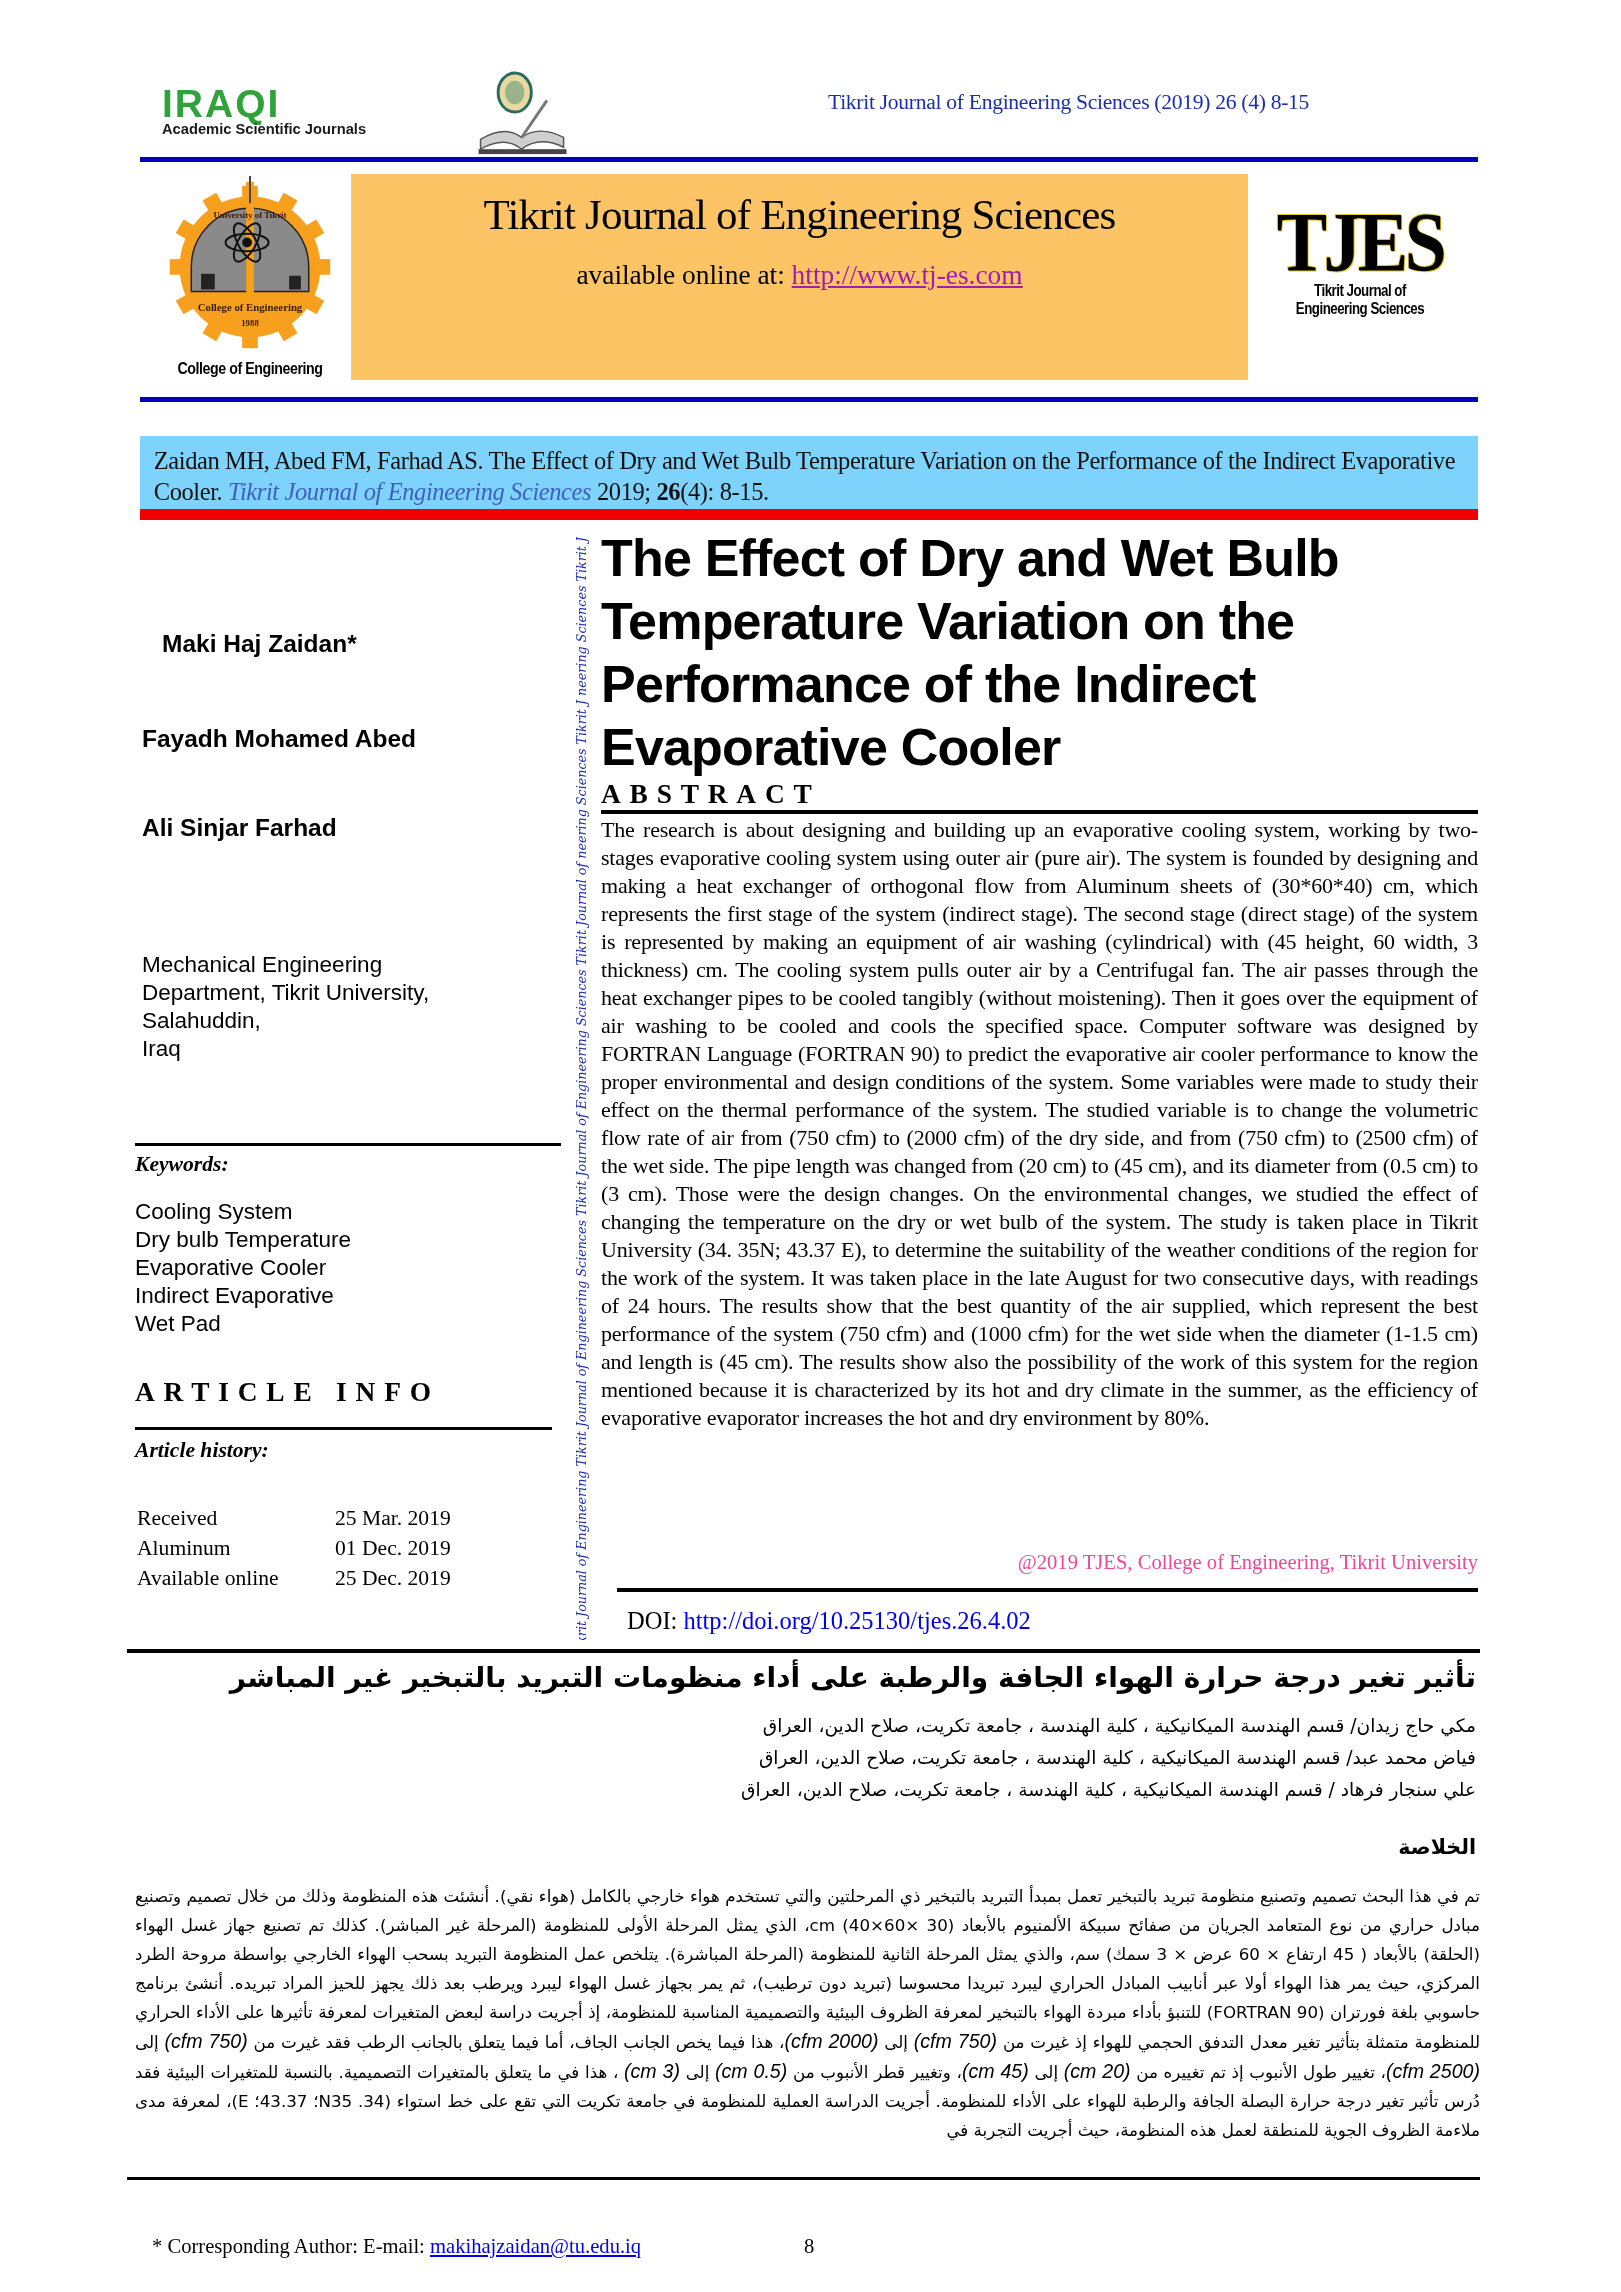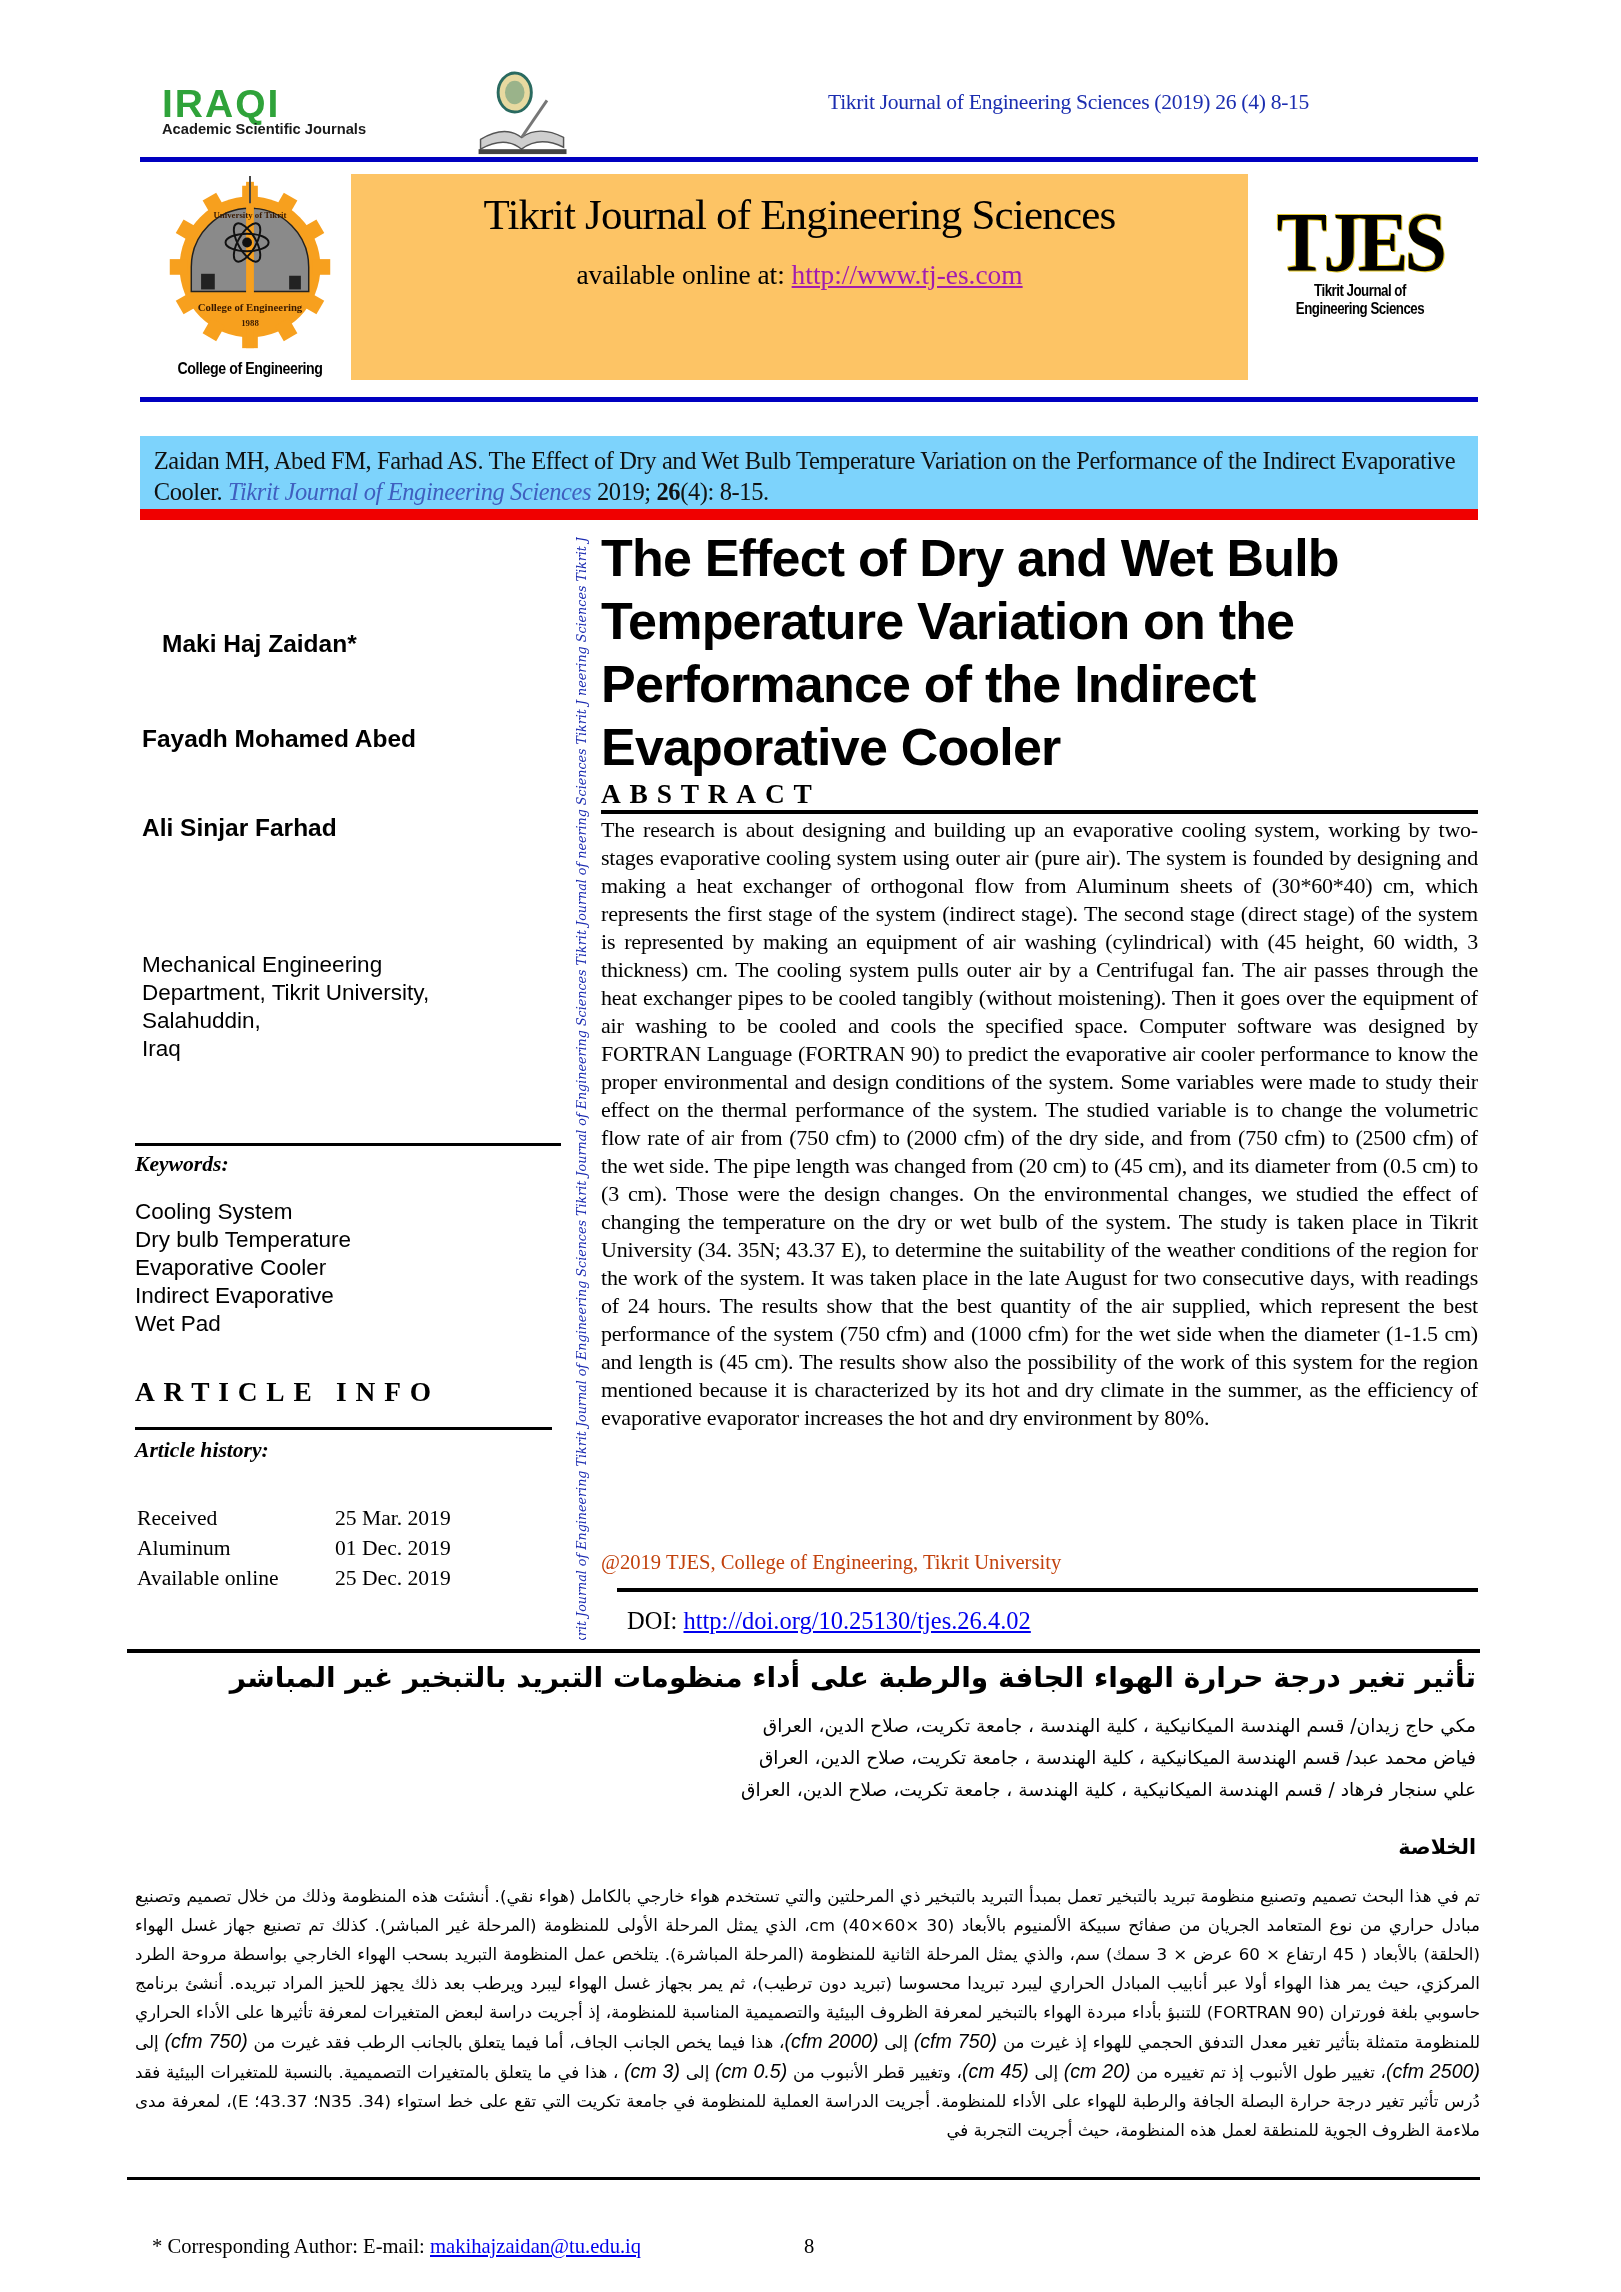--- a/index.html
+++ b/index.html
@@ -46,24 +46,24 @@
 
   
   .vstrip { left: 571px; top: 537px; width: 21.6px; height: 1103px; overflow: hidden; }
   .vstrip-inner { position: absolute; left: 0; top: 0; width: 1103px; height: 21.6px; transform-origin: 0 0; transform: translate(0, 1103px) rotate(-90deg); white-space: nowrap; font-family: "DejaVu Serif", serif; font-style: italic; font-size: 12.7px; color: #1a2ab0; line-height: 21.6px; direction: rtl; }
 
   
   .paper-title { left: 601px; top: 527px; width: 902px; font-family: "Liberation Sans", sans-serif; font-weight: bold; font-size: 52px; line-height: 63px; letter-spacing: -0.8px; }
   .abstract-h { left: 601px; top: 779px; font-weight: bold; font-size: 27.4px; letter-spacing: 8.8px; }
   .abstract-rule { left: 601px; top: 810px; width: 877px; height: 3.9px; background: #000; }
   .abstract { left: 601px; top: 816px; width: 877px; font-size: 22px; line-height: 28px; text-align: justify; letter-spacing: -0.2px; }
-  .copyright { left: 601px; top: 1551px; width: 877px; text-align: left; font-size: 20.6px; color: #c2410c; }
+  .copyright { left: 601px; top: 1551px; width: 877px; text-align: right; font-size: 20.6px; color: #ec4899; }
   .doi-rule-top { left: 617px; top: 1588px; width: 861px; height: 3.9px; background: #000; }
   .doi { left: 627px; top: 1607px; font-size: 24.5px; }
-  .doi a { color: #0000ee; text-decoration: underline; }
+  .doi a { color: #0000ee; }
   .doi-rule-bot { left: 127px; top: 1649px; width: 1353px; height: 3.9px; background: #000; }
 
   
   .ar { direction: rtl; text-align: right; font-family: "DejaVu Sans", sans-serif; }
   .ar-title { right: 145px; top: 1661px; font-weight: bold; font-size: 28px; }
   .ar-authors { right: 145px; top: 1710px; font-size: 18.6px; line-height: 32px; margin-left: 8px; }
   .ar-abs-h { right: 145px; top: 1835px; font-weight: bold; font-size: 20.6px; }
   .ar-abs { left: 135px; top: 1882px; width: 1345px; font-size: 16.7px; line-height: 29px; text-align: justify; text-align-last: right; }
   .ar-abs .num { font-family: "Liberation Sans", sans-serif; font-style: italic; font-size: 19.6px; }
   .rule-bottom { left: 127px; top: 2177px; width: 1353px; height: 2.9px; background: #000; }

